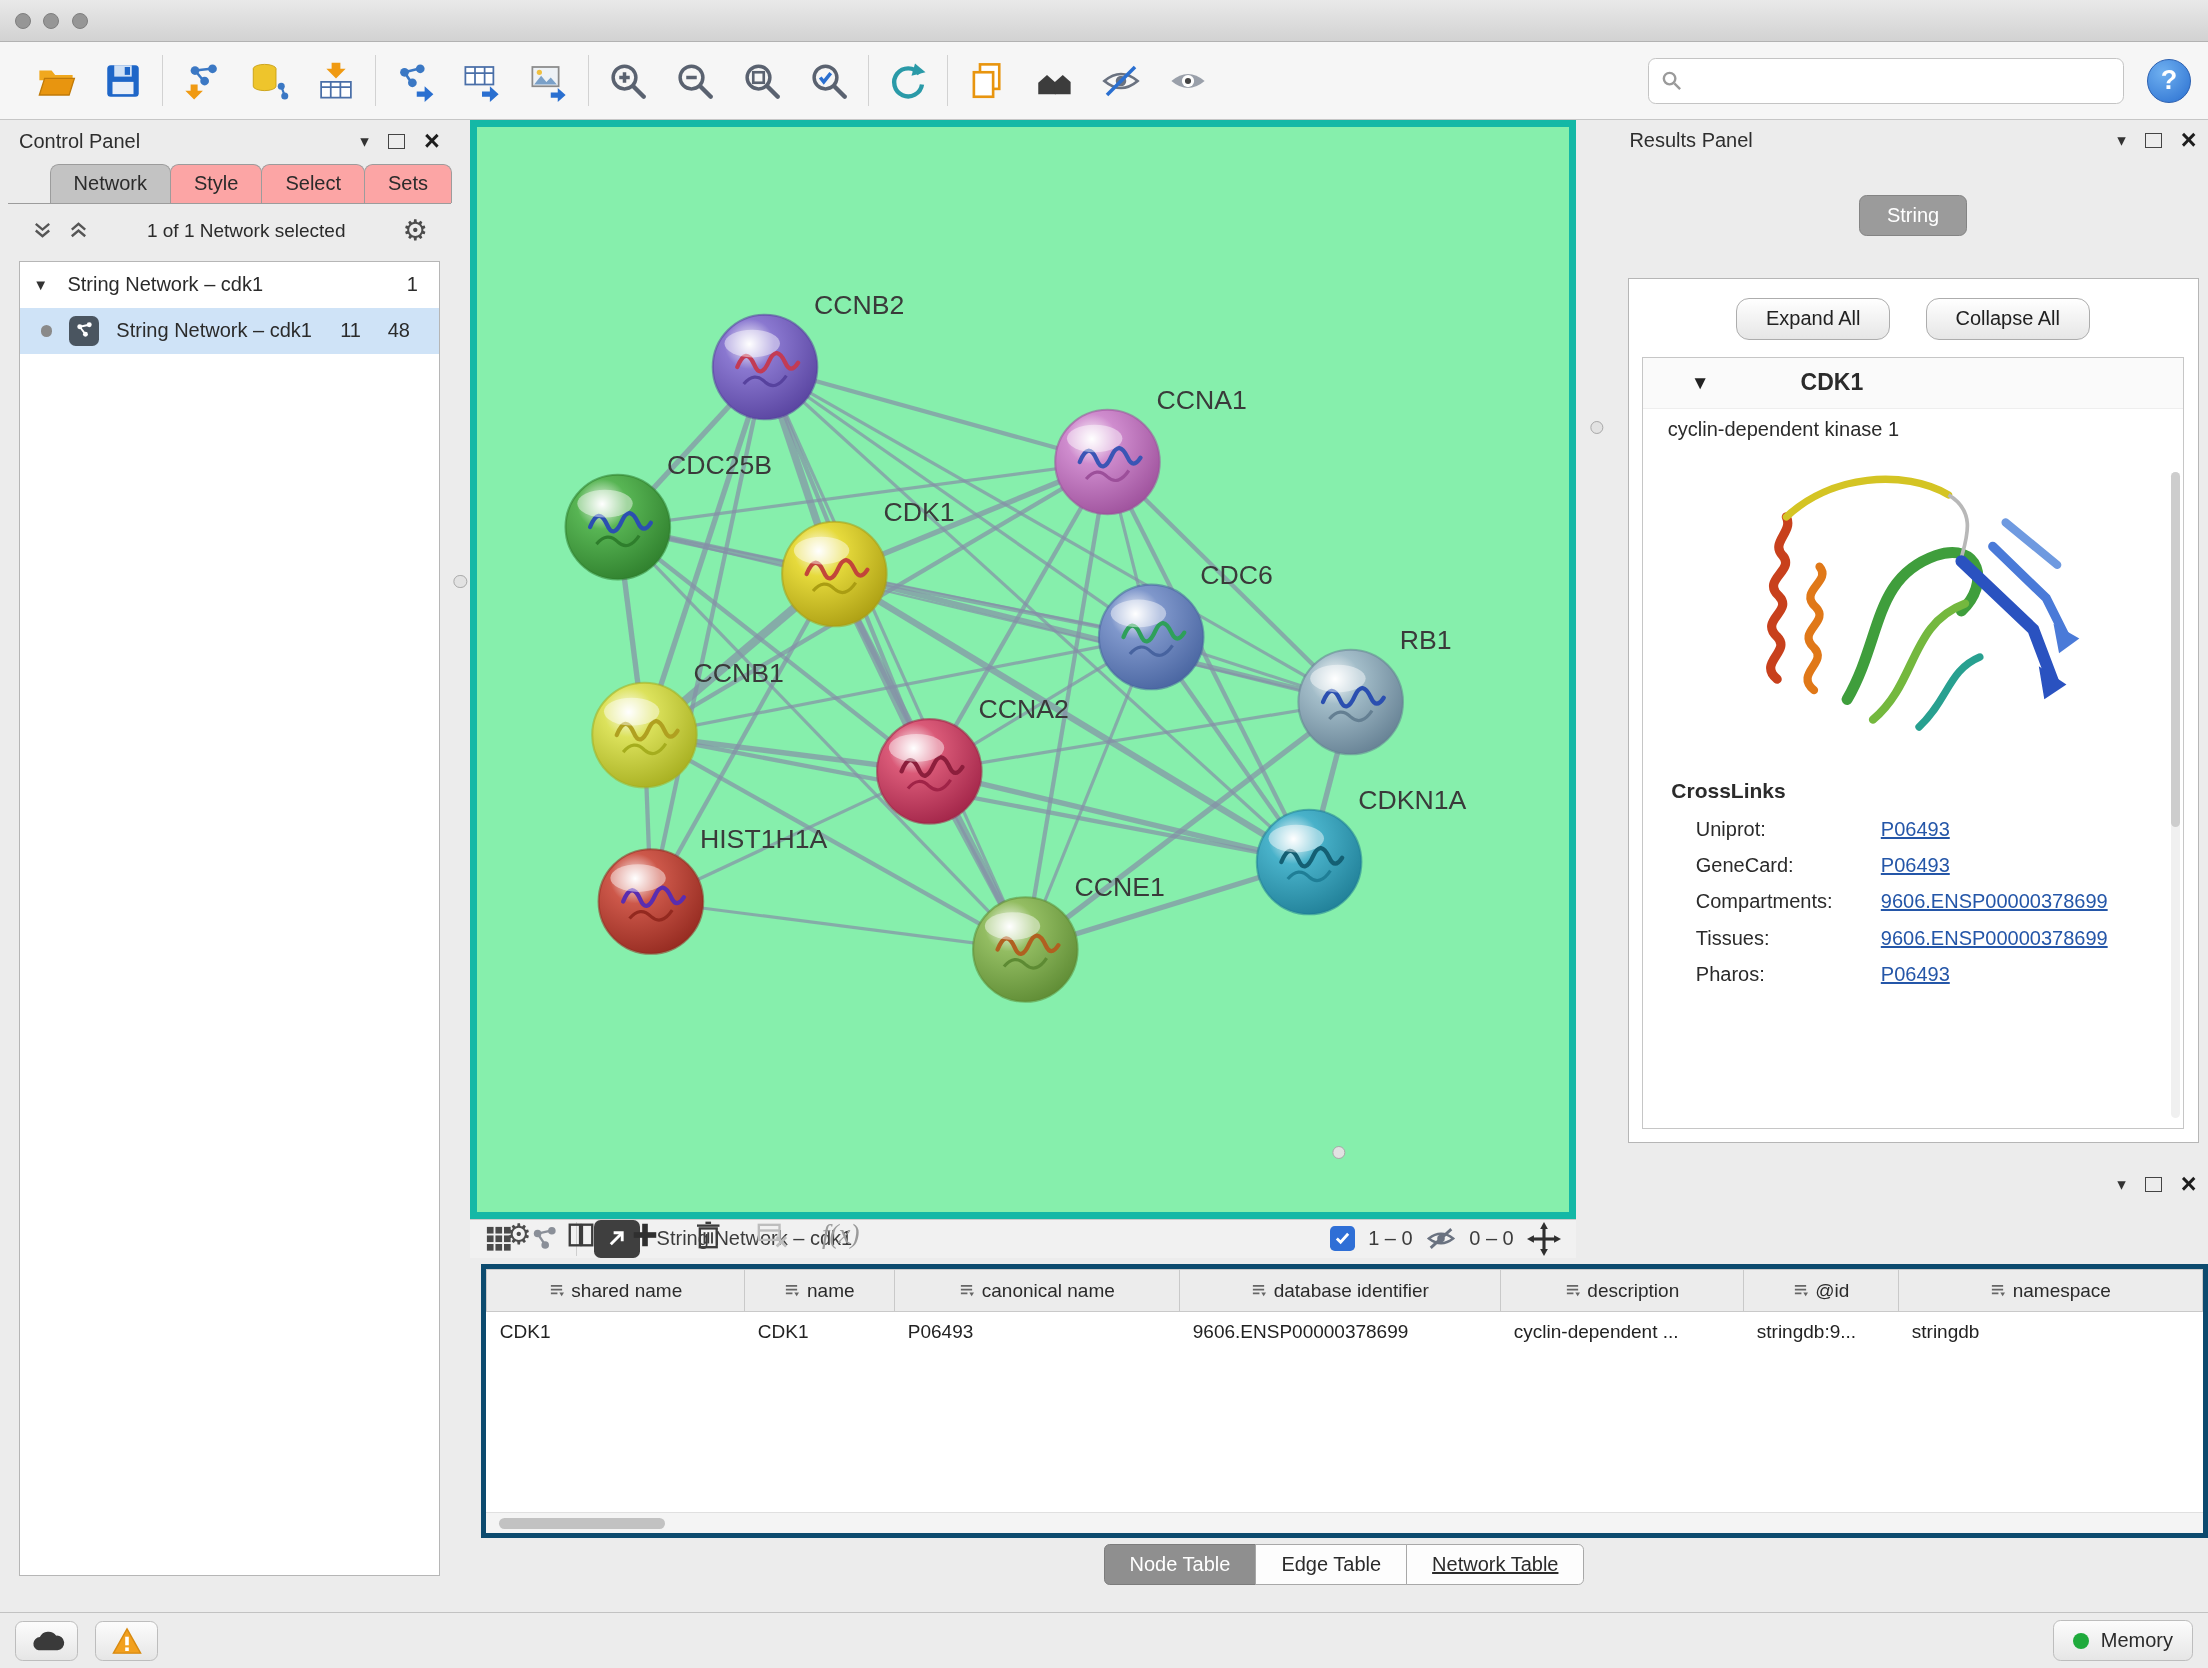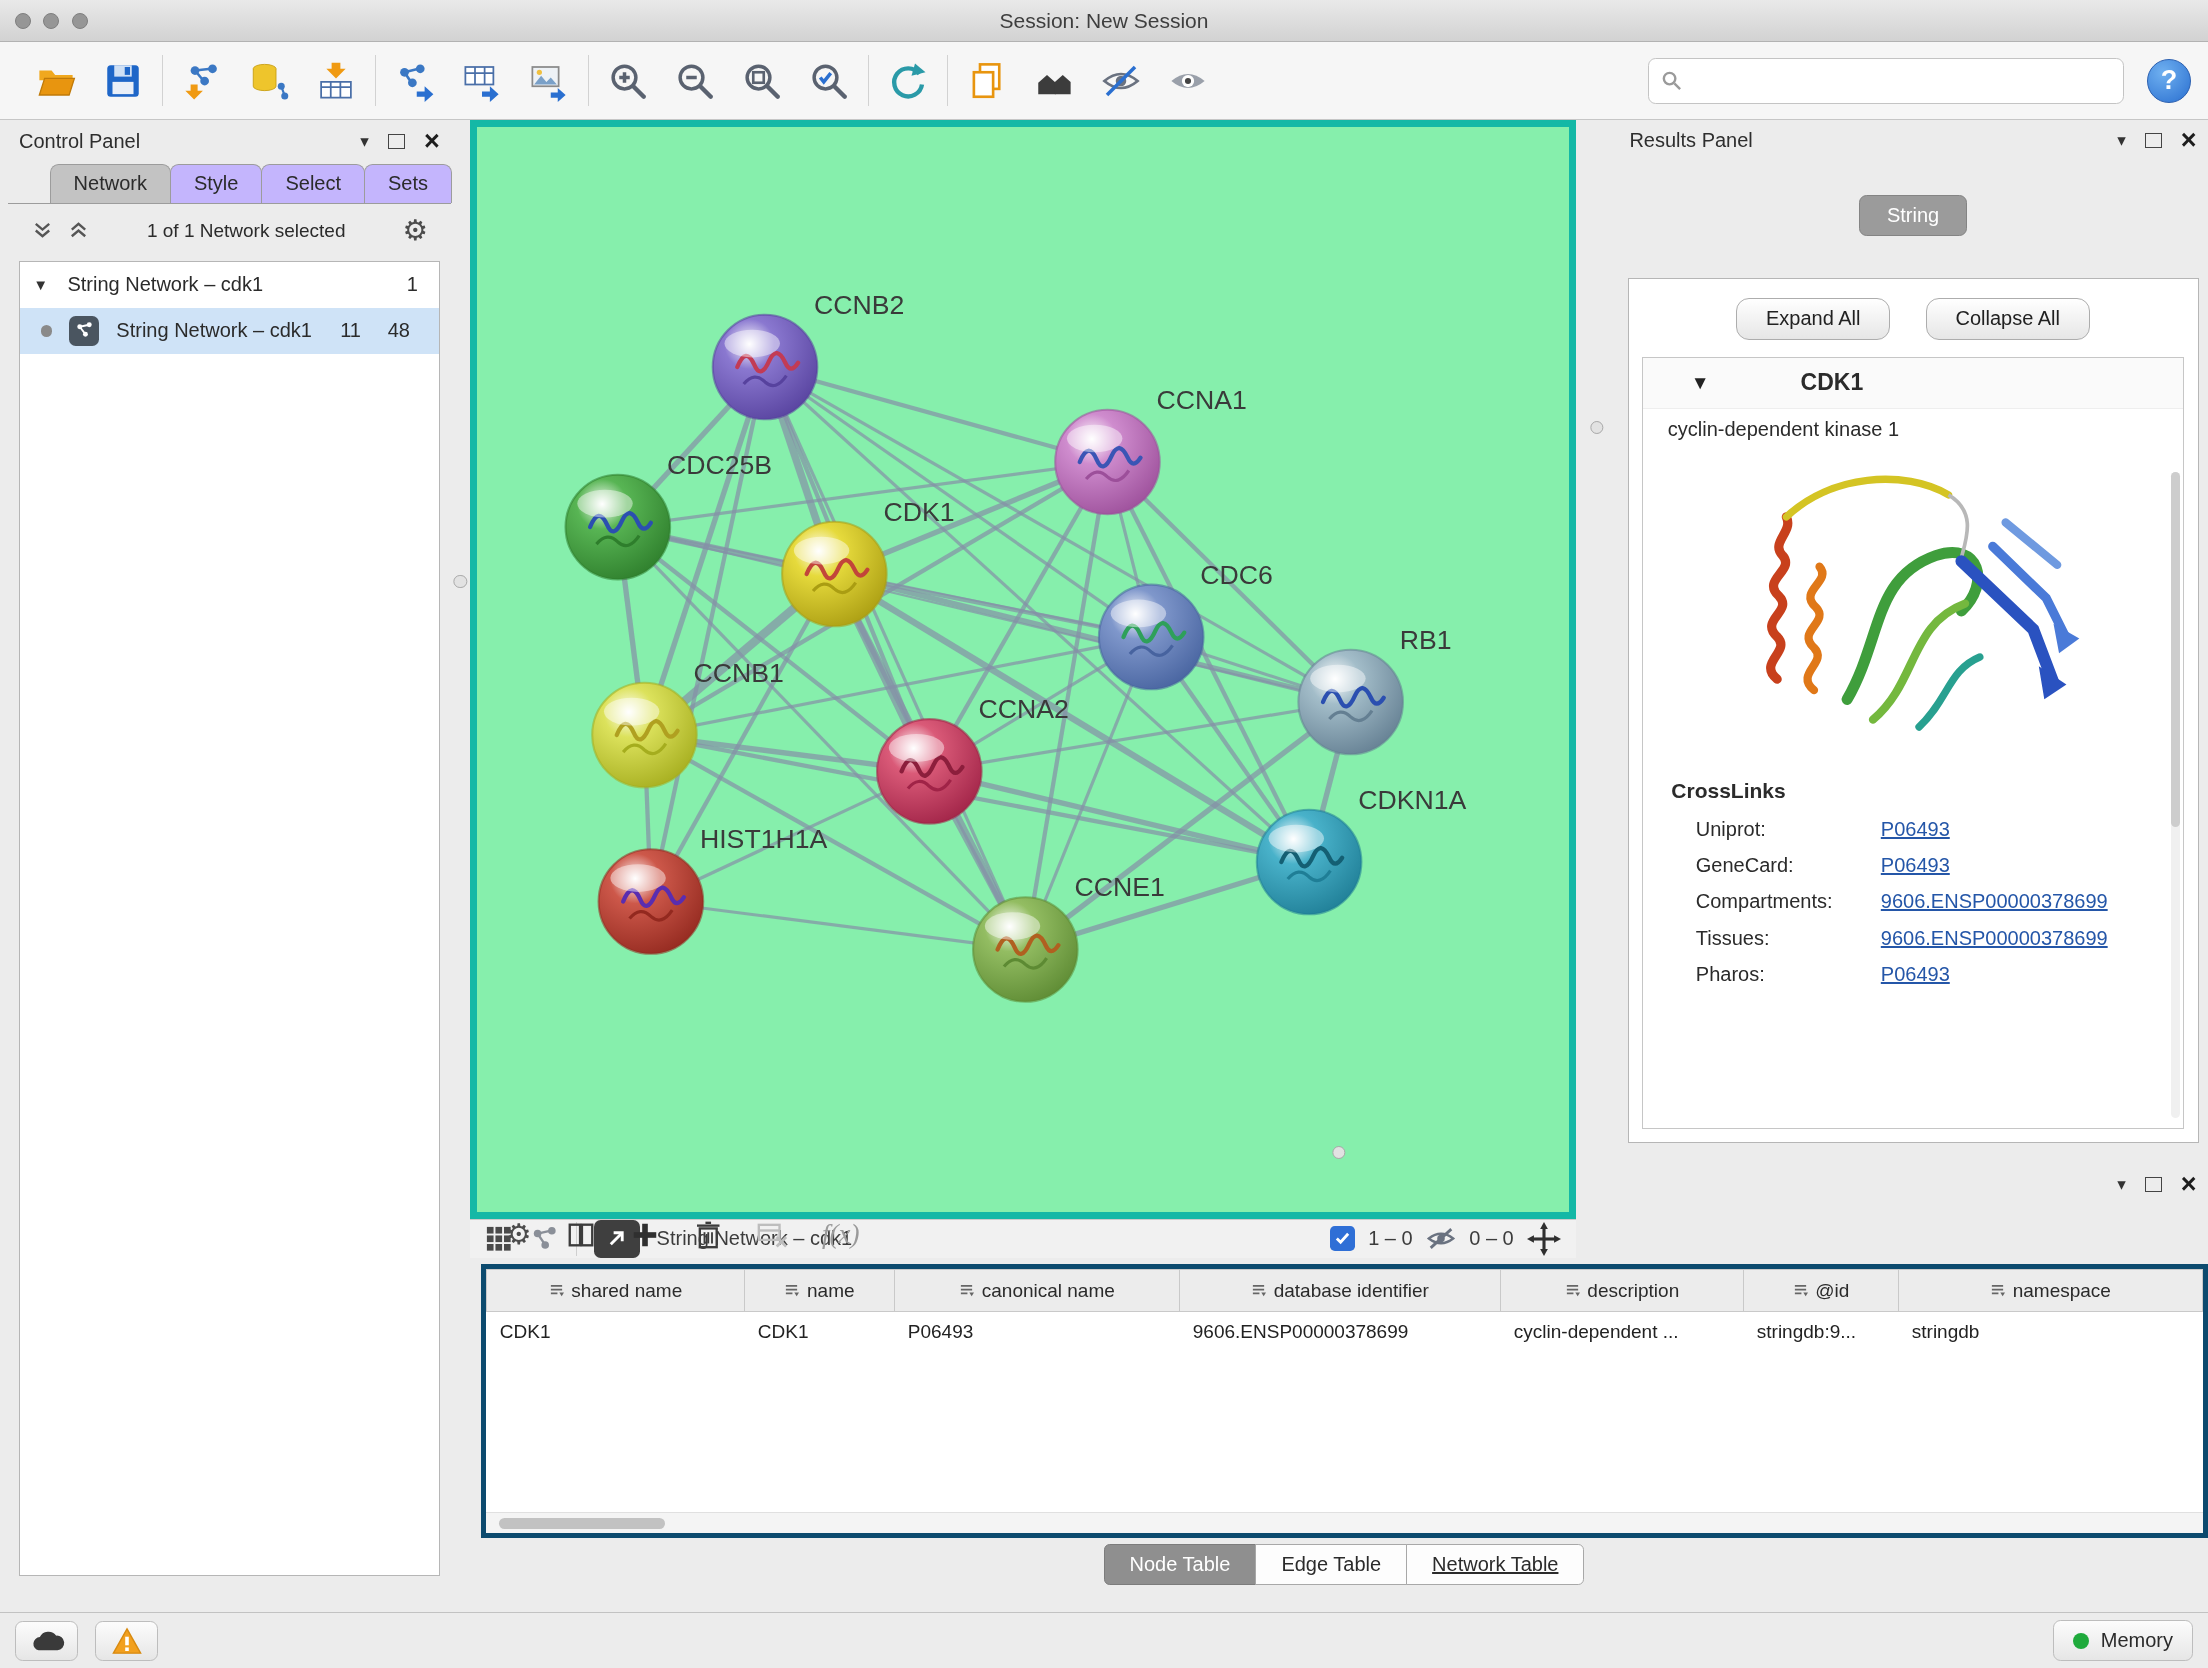--- a/index.html
+++ b/index.html
@@ -32,21 +32,21 @@
   .panel-header { height:42px; display:flex; align-items:center; font-size:20px; color:#2e2e2e; padding:0 11.4px; }
   .panel-header .spacer { flex:1; }
   .ph-icons { display:flex; gap:19px; align-items:center; }
   .ph-caret { font-size:17px; color:#333; }
   .ph-float { width:17px; height:15px; border:1.9px solid #444; }
   .ph-close { font-size:27px; font-weight:bold; color:#1d1d1d; line-height:19px; }
 
   
   .control-panel { width:563px; display:flex; flex-direction:column; margin-bottom:36px; }
   .cp-tabs { display:flex; padding-left:42px; border-bottom:1px solid #9c9c9c; margin-top:1.9px; }
-  .cp-tab { padding:7.6px 23px; font-size:20px; border:1px solid #9c9c9c; border-bottom:none; border-radius:8.6px 8.6px 0 0; background:#c4b5fd; margin-right:-1px; }
+  .cp-tab { padding:7.6px 23px; font-size:20px; border:1px solid #9c9c9c; border-bottom:none; border-radius:8.6px 8.6px 0 0; background:#fca5a5; margin-right:-1px; }
   .cp-tab.active { background:#c3c3c3; }
   .cp-selrow { display:flex; align-items:center; height:53px; padding:0 23px; font-size:19px; gap:13.3px; }
   .cp-selrow .txt { flex:1; text-align:center; }
   .gear-glyph { font-size:28.5px; color:#4c4c4c; line-height:28.5px; }
   .cp-tree { flex:1; background:#fff; border:1px solid #b6b6b6; margin:3.8px 11.4px 0 11.4px; font-size:20px; overflow:hidden; }
   .tree-row { display:flex; align-items:center; height:46px; padding:0 13.3px; }
   .tree-row.selected { background:#cfe3f7; }
   .tr-caret { font-size:15px; color:#333; width:28.5px; }
   .tr-label { margin-left:5.7px; }
   .tree-row.root .tr-count { margin-left:auto; padding-right:7.6px; }
@@ -114,21 +114,20 @@
 </style>
 </head>
 <body>
 
 <div class="titlebar">
   <div class="traffic">
     <div class="light"></div>
     <div class="light"></div>
     <div class="light"></div>
   </div>
-  <div class="win-title">Session: New Session</div>
 </div>
 
 <div class="toolbar">
   <div class="tb-group">
     <div class="tb-btn">
       <svg viewBox="0 0 48 48">
           <path d="M5 12h14l4 5h20v6H5z" fill="#f0a81e"></path>
           <path d="M5 40 L11 21 H45 L39 40 Z" fill="#e8950f" stroke="#c07a08" stroke-width="1.5"></path>
         </svg>
     </div>

